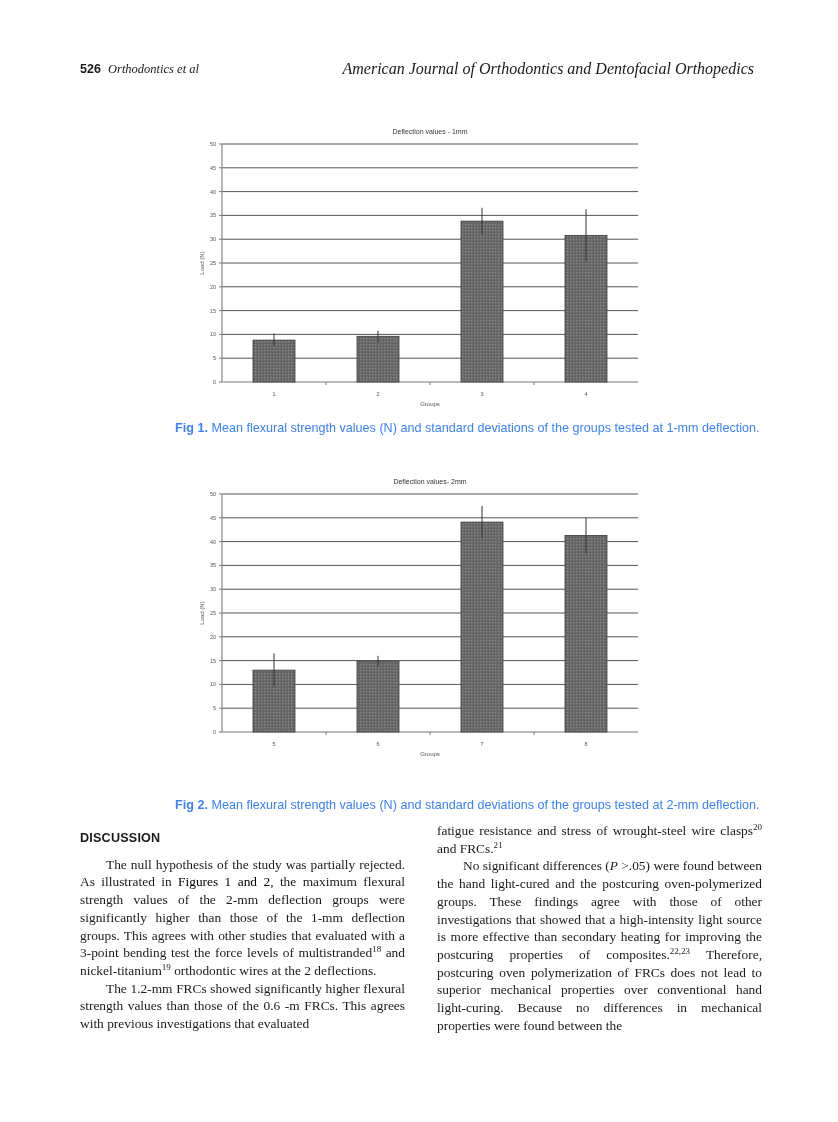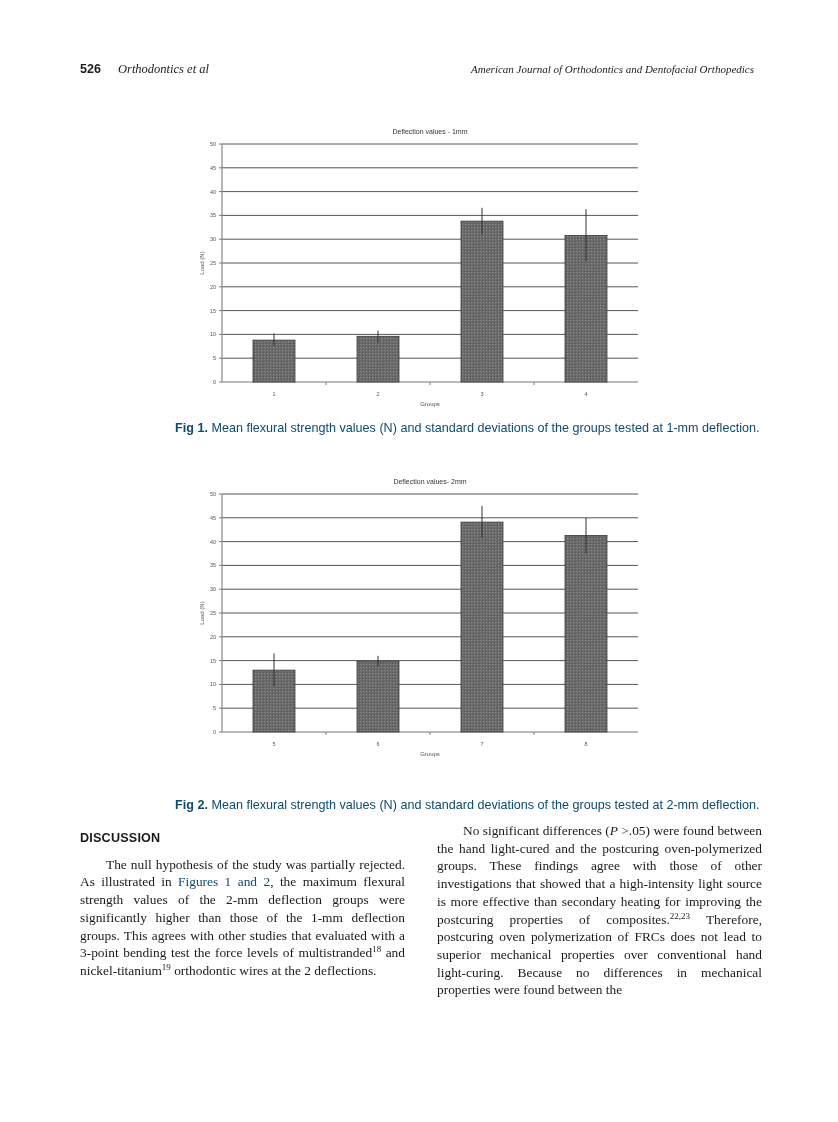--- a/index.html
+++ b/index.html
@@ -1,32 +1,32 @@
 <!DOCTYPE html>
 <html><head>
 <meta charset="utf-8">
 <style>
   html,body{margin:0;padding:0;background:#fff;}
   body{width:838px;height:1122px;position:relative;overflow:hidden;font-family:"Liberation Serif",serif;color:#1a1a1a;}
   .hdr-left{position:absolute;left:80px;top:62px;font-size:12.5px;}
-  .hdr-left .pg{font-family:"Liberation Sans",sans-serif;font-weight:bold;font-size:12.5px;margin-right:14px;}
+  .hdr-left .pg{font-family:"Liberation Sans",sans-serif;font-weight:bold;font-size:12.5px;margin-right:4px;}
   .hdr-left .au{font-style:italic;}
-  .hdr-right{position:absolute;right:84px;top:62px;text-align:right;font-style:italic;font-size:11px;line-height:14px;}
+  .hdr-right{position:absolute;right:84px;top:62px;text-align:right;font-style:italic;font-size:16px;line-height:14px;}
   .chart{position:absolute;left:180px;width:480px;}
   .chart svg{display:block;}
-  .caption{position:absolute;left:135px;width:600px;font-family:"Liberation Sans",sans-serif;font-size:12.6px;line-height:15px;color:#0c4a6e;padding-left:40px;}
+  .caption{position:absolute;left:135px;width:600px;font-family:"Liberation Sans",sans-serif;font-size:12.6px;line-height:15px;color:#3b82f6;padding-left:40px;}
   .caption b{font-weight:bold;}
   .col{position:absolute;top:822px;width:325px;font-size:13.4px;line-height:17.7px;text-align:justify;}
   .col.left{left:80px;}
   .col.right{left:437px;}
   .sect{font-family:"Liberation Sans",sans-serif;font-weight:bold;font-size:12.6px;margin:8px 0 8px 0;letter-spacing:0.2px;}
   .col p{margin:0;text-indent:26px;}
   .col p.noind{text-indent:0;}
   sup{font-size:9px;line-height:0;}
-  .link{color:#0c4a6e;}
+  .link{color:#000000;}
 </style>
 </head>
 <body>
 
 <div class="hdr-left">
   <span class="pg">526</span>
   <span class="au">Orthodontics et al</span>
 </div>
 <div class="hdr-right">
   <div>American Journal of Orthodontics and Dentofacial Orthopedics</div>
@@ -164,17 +164,19 @@
     </svg>
 </div>
 <div class="caption" style="top:798px;">
   <b>Fig 2.</b>
   <span>Mean flexural strength values (N) and standard deviations of the groups tested at 2-mm deflection.</span>
 </div>
 
 <div class="col left">
   <div class="sect">DISCUSSION</div>
   <p><span>The null hypothesis of the study was partially rejected. As illustrated in </span><span class="link">Figures 1 and 2</span><span>, the maximum flexural strength values of the 2-mm deflection groups were significantly higher than those of the 1-mm deflection groups. This agrees with other studies that evaluated with a 3-point bending test the force levels of multistranded</span><sup>18</sup><span> and nickel-titanium</span><sup>19</sup><span> orthodontic wires at the 2 deflections.</span></p>
+  <p>The 1.2-mm FRCs showed significantly higher flexural strength values than those of the 0.6 -m FRCs. This agrees with previous investigations that evaluated</p>
 </div>
 
 <div class="col right">
+  <p class="noind"><span>fatigue resistance and stress of wrought-steel wire clasps</span><sup>20</sup><span> and FRCs.</span><sup>21</sup></p>
   <p><span>No significant differences (</span><i>P</i><span> &gt;.05) were found between the hand light-cured and the postcuring oven-polymerized groups. These findings agree with those of other investigations that showed that a high-intensity light source is more effective than secondary heating for improving the postcuring properties of composites.</span><sup>22,23</sup><span> Therefore, postcuring oven polymerization of FRCs does not lead to superior mechanical properties over conventional hand light-curing. Because no differences in mechanical properties were found between the</span></p>
 </div>
 
 </body></html>

